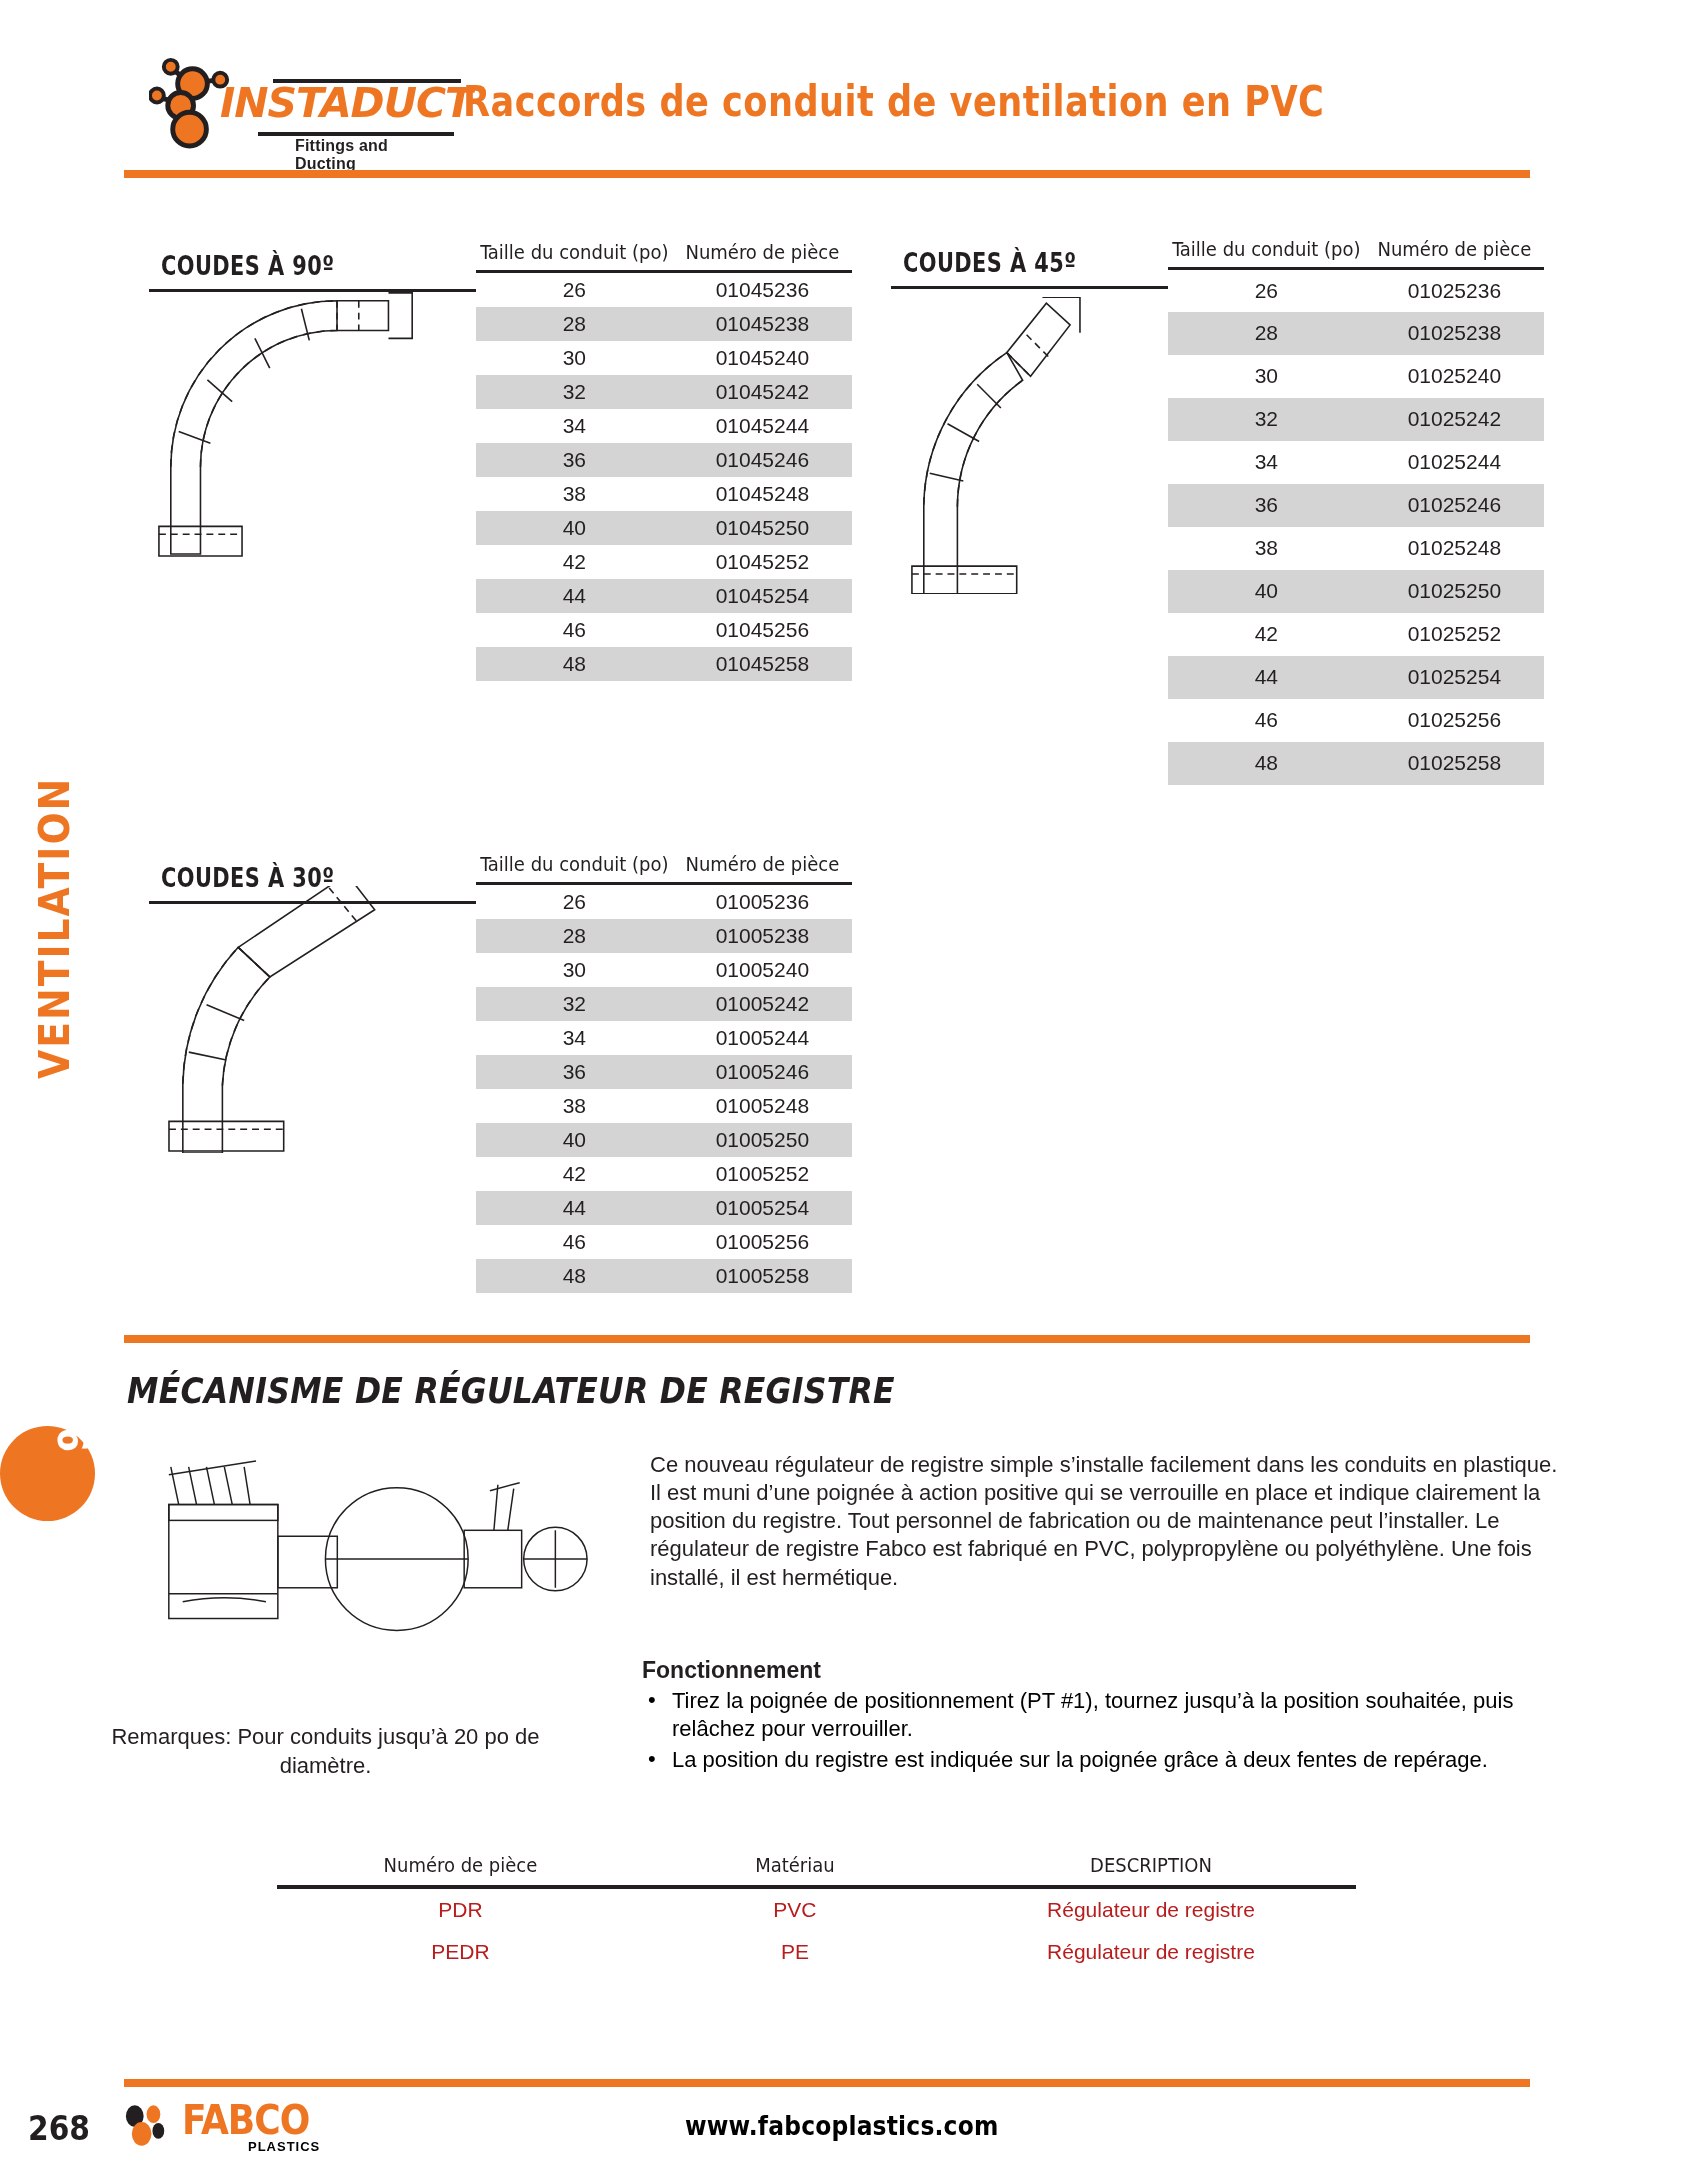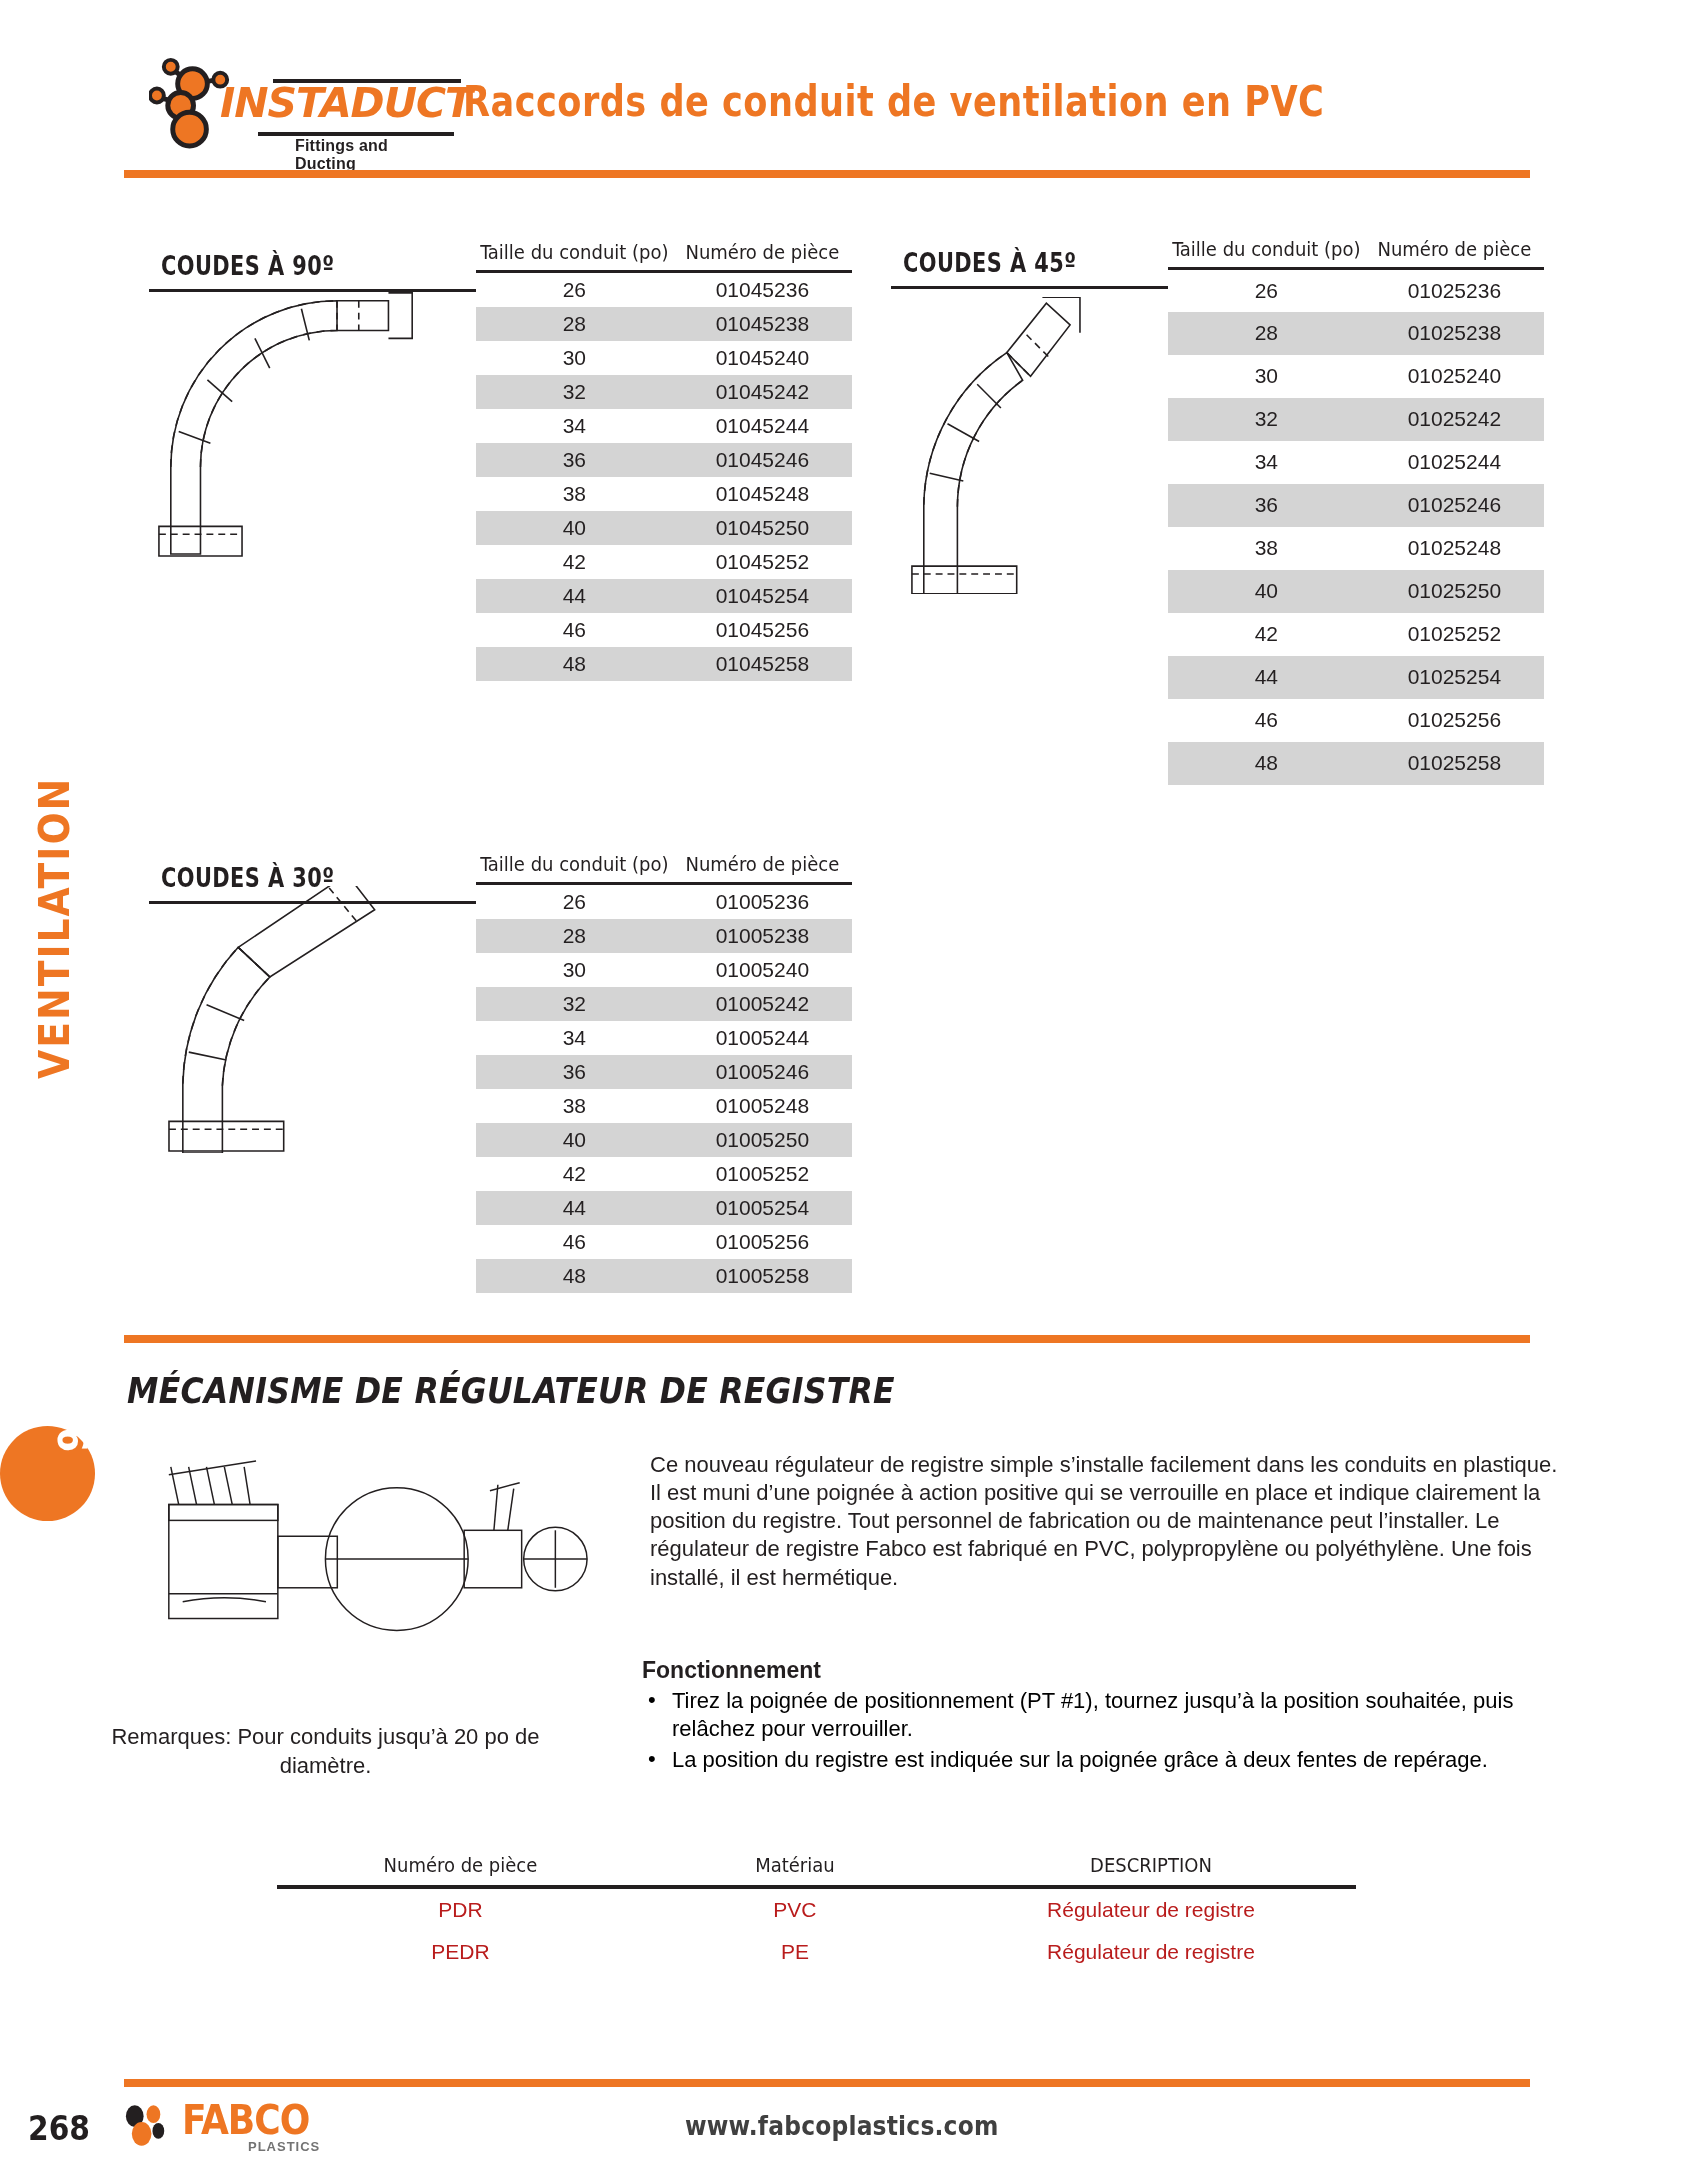--- a/index.html
+++ b/index.html
@@ -130,26 +130,26 @@
     font-weight:bold;font-size:33px;color:#231f20;
   }
   .fabco{position:absolute;left:121px;top:2101px;width:218px;height:59px;}
   .fabco-word{
     position:absolute;left:61px;top:-4px;
     font-family:"DejaVu Sans Condensed","Liberation Sans Narrow","Liberation Sans",sans-serif;
     font-weight:bold;font-size:40px;color:#ee7623;letter-spacing:-1px;
   }
   .fabco-sub{
     position:absolute;left:127px;top:38px;
-    font-size:13px;font-weight:bold;letter-spacing:1px;color:#737373;text-align:center;
+    font-size:13px;font-weight:bold;letter-spacing:1px;color:#000000;text-align:center;
   }
   .site{
     position:absolute;left:685px;top:2111px;
     font-family:"DejaVu Sans Condensed","Liberation Sans Narrow","Liberation Sans",sans-serif;
-    font-weight:bold;font-size:26px;color:#404040;letter-spacing:0.2px;
+    font-weight:bold;font-size:26px;color:#000000;letter-spacing:0.2px;
   }
 </style>
 </head>
 <body>
 
 <div class="page">
 
   <div class="logo-block">
     <svg class="logo-mark" viewBox="0 0 92 120">
       <line x1="24" y1="34" x2="44" y2="48" stroke="#231f20" stroke-width="5"></line>

